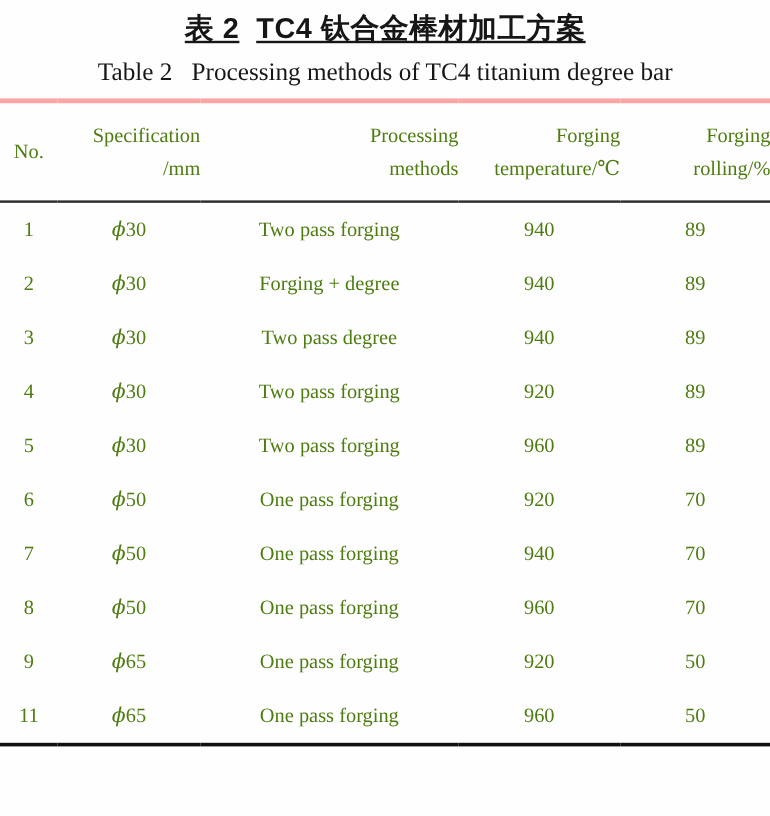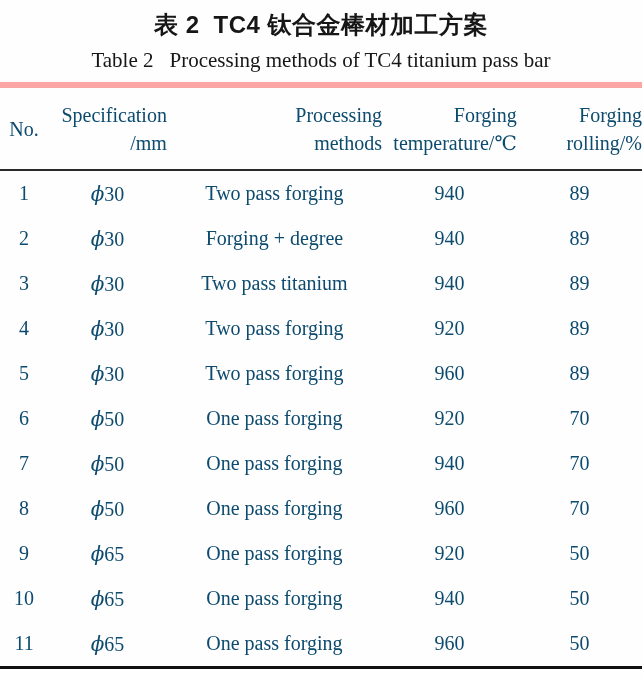--- a/index.html
+++ b/index.html
@@ -13,39 +13,40 @@
     color: #161616;
     overflow: hidden;
   }
   .caption-zh {
     text-align: center;
     font-family: "Liberation Sans", "DejaVu Sans", sans-serif;
     font-weight: 700;
     font-size: 24px;
     line-height: 34px;
     letter-spacing: 0.5px;
+    text-decoration: underline;
   }
   .caption-zh .cap-label { margin-right: 14px; }
   .caption-en {
     text-align: center;
     font-family: "Liberation Serif", "DejaVu Serif", serif;
     font-size: 21px;
     line-height: 28px;
     margin-top: 4px;
   }
   .caption-en .cap-label { margin-right: 16px; }
   table.data-table {
     width: 100%;
     border-collapse: collapse;
     margin-top: 8px;
-    border-top: 6px solid #fca5a5;
+    border-top: 4px solid #fca5a5;
     border-bottom: 3px solid #111;
     font-family: "Liberation Serif", "DejaVu Serif", serif;
-    font-size: 20px;
-    color: #0c4a6e;
+    font-size: 17px;
+    color: #4d7c0f;
   }
   thead tr { border-bottom: 2px solid #2a2a2a; }
   th {
     font-weight: 400;
     text-align: center;
     vertical-align: middle;
     padding: 13px 0 12px 0;
   }
   th .hline { display: block; line-height: 28px; text-align: right; }
   td {
@@ -64,21 +65,21 @@
 </head>
 <body>
 
 <div class="page">
 
   <div class="caption-zh">
     <span class="cap-label">表 2</span><span>TC4 钛合金棒材加工方案</span>
   </div>
 
   <div class="caption-en">
-    <span class="cap-label">Table 2</span><span>Processing methods of TC4 titanium pass bar</span>
+    <span class="cap-label">Table 2</span><span>Processing methods of TC4 titanium degree bar</span>
   </div>
 
   <table class="data-table">
     <colgroup>
       <col class="col-no">
         <col class="col-spec">
         <col class="col-method">
         <col class="col-temp">
         <col class="col-degree">
     </colgroup>
@@ -114,21 +115,21 @@
       <tr>
         <td>2</td>
         <td><span class="phi">ϕ</span><span>30</span></td>
         <td>Forging + degree</td>
         <td>940</td>
         <td>89</td>
       </tr>
       <tr>
         <td>3</td>
         <td><span class="phi">ϕ</span><span>30</span></td>
-        <td>Two pass titanium</td>
+        <td>Two pass degree</td>
         <td>940</td>
         <td>89</td>
       </tr>
       <tr>
         <td>4</td>
         <td><span class="phi">ϕ</span><span>30</span></td>
         <td>Two pass forging</td>
         <td>920</td>
         <td>89</td>
       </tr>
@@ -161,27 +162,20 @@
         <td>70</td>
       </tr>
       <tr>
         <td>9</td>
         <td><span class="phi">ϕ</span><span>65</span></td>
         <td>One pass forging</td>
         <td>920</td>
         <td>50</td>
       </tr>
       <tr>
-        <td>10</td>
-        <td><span class="phi">ϕ</span><span>65</span></td>
-        <td>One pass forging</td>
-        <td>940</td>
-        <td>50</td>
-      </tr>
-      <tr>
         <td>11</td>
         <td><span class="phi">ϕ</span><span>65</span></td>
         <td>One pass forging</td>
         <td>960</td>
         <td>50</td>
       </tr>
     </tbody>
   </table>
 
 </div>

